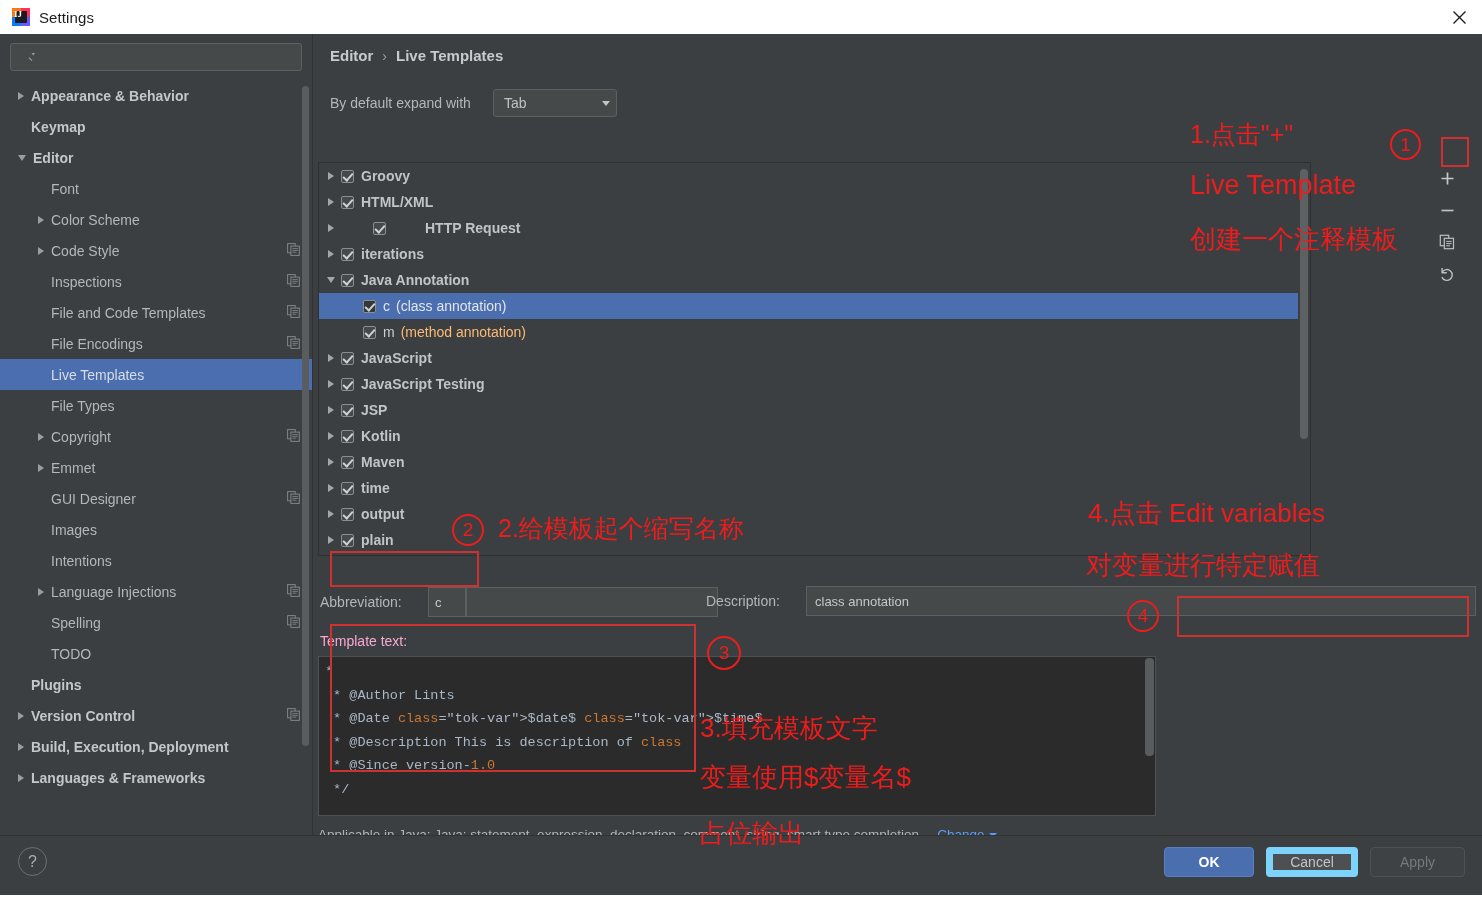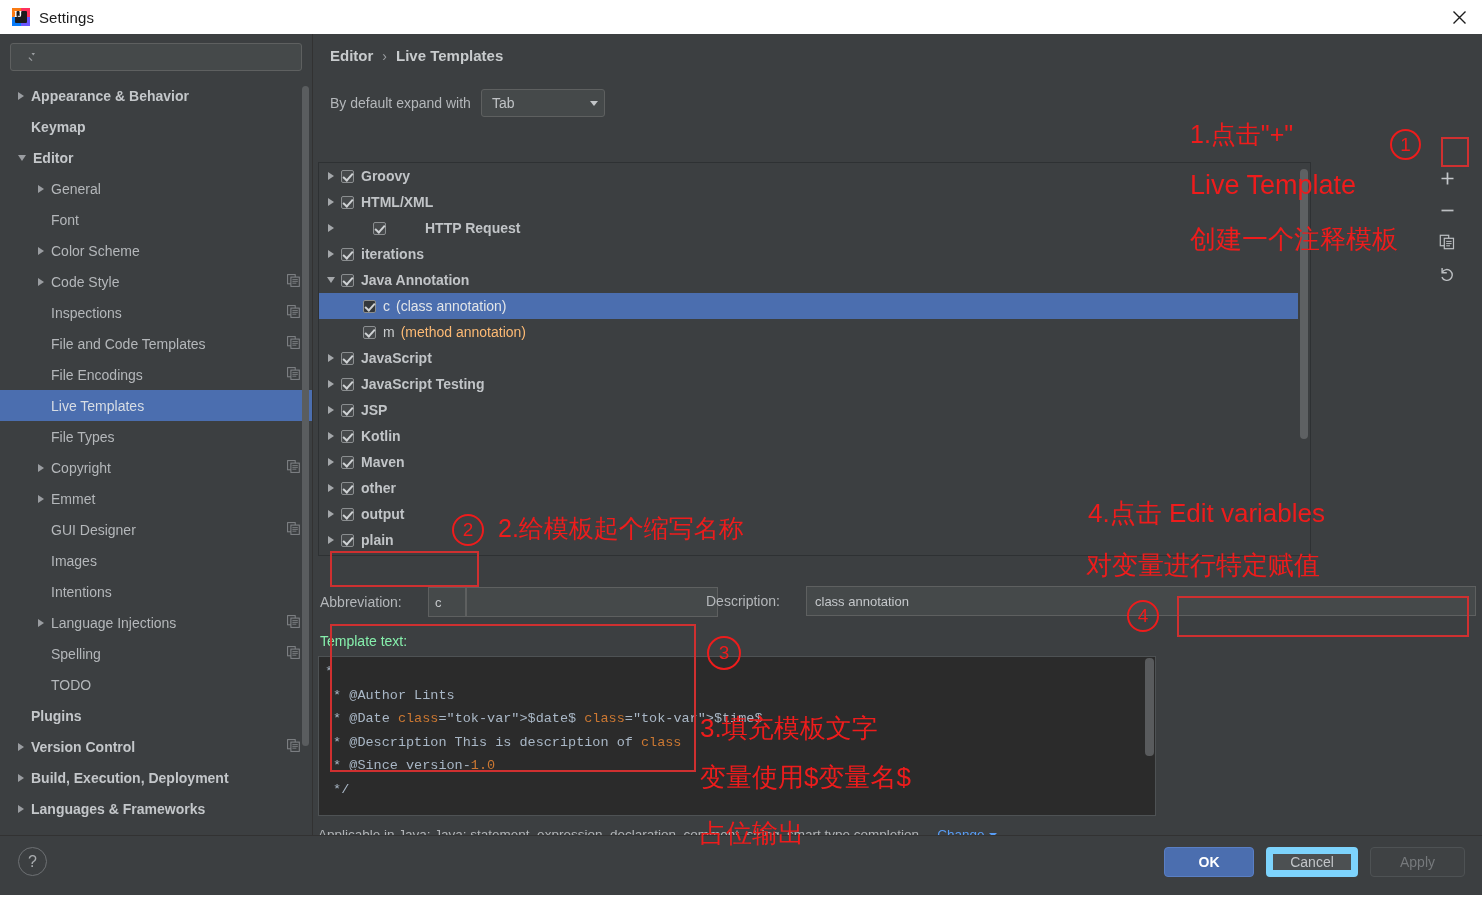--- a/index.html
+++ b/index.html
@@ -94,21 +94,21 @@
     background:#3c3f41;
   }
   #breadcrumb {
     position:absolute; left:16px; top:13px;
     font-size:15px; font-weight:bold; color:#c8cbcd;
     display:flex; align-items:center; gap:9px;
   }
   #breadcrumb .sep { color:#9a9da1; font-weight:normal; font-size:14px; }
 
   #expandrow {
-    position:absolute; left:16px; top:55px; display:flex; align-items:center; gap:10px;
+    position:absolute; left:16px; top:55px; display:flex; align-items:center; gap:22px;
   }
   #expandrow .lbl { font-size:14px; color:#b4b7ba; }
   .combo {
     height:28px; background:#45494a; border:1px solid #5e6060; border-radius:3px;
     display:flex; align-items:center; padding:0 6px 0 10px; position:relative;
     font-size:14px; color:#c0c3c6; cursor:default;justify-content:flex-end;
   }
   .combo .caret {
     width:0;height:0;border-top:5px solid #c2c5c8;
     border-left:4.5px solid transparent;border-right:4.5px solid transparent; margin-left:auto;
@@ -171,21 +171,21 @@
     position:absolute; left:152px; top:553px; width:252px; height:30px;
     background:#45494a; border:1px solid #5e6060;
   }
   #desc-label { position:absolute; left:392px; top:559px; font-size:14px; color:#b4b7ba; }
   #desc-input {
     position:absolute; left:492px; top:552px; width:670px; height:30px;
     background:#45494a; border:1px solid #5e6060; color:#c5c8cb;
     font-size:13px; padding:12px 8px; outline:none;
     font-family:"Liberation Sans", sans-serif;
   }
-  #tpltext-label { position:absolute; left:6px; top:599px; font-size:14px; color:#86efac; }
+  #tpltext-label { position:absolute; left:6px; top:599px; font-size:14px; color:#f9a8d4; }
 
   
   #editor {
     position:absolute; left:4px; top:622px; width:838px; height:160px;
     background:#2b2b2b; border:1px solid #4e5254; overflow:hidden;
   }
   #editor .code {
     padding:3px 0 0 6px;
     font-family:"Liberation Mono", monospace; font-size:13.5px; line-height:23.5px;
     color:#a9b7c6; white-space:pre;
@@ -282,24 +282,20 @@
       </div>
       <div class="nav-item lvl0 ind0">
         <span class="nav-arrow none"></span>
         <span class="nav-label">Keymap</span>
       </div>
       <div class="nav-item lvl0 ind0">
         <span class="nav-arrow down"></span>
         <span class="nav-label">Editor</span>
       </div>
       <div class="nav-item ind1">
-        <span class="nav-arrow right"></span>
-        <span class="nav-label">General</span>
-      </div>
-      <div class="nav-item ind1">
         <span class="nav-arrow none"></span>
         <span class="nav-label">Font</span>
       </div>
       <div class="nav-item ind1">
         <span class="nav-arrow right"></span>
         <span class="nav-label">Color Scheme</span>
       </div>
       <div class="nav-item ind1">
         <span class="nav-arrow right"></span>
         <span class="nav-label">Code Style</span>
@@ -519,21 +515,21 @@
             <i class="right"></i>
           </span>
           <span class="cb checked"></span>
           <span class="tpl-name">Maven</span>
         </div>
         <div class="tpl-row" style="padding-left: 6px;">
           <span class="tpl-arrow">
             <i class="right"></i>
           </span>
           <span class="cb checked"></span>
-          <span class="tpl-name">other</span>
+          <span class="tpl-name">time</span>
         </div>
         <div class="tpl-row" style="padding-left: 6px;">
           <span class="tpl-arrow">
             <i class="right"></i>
           </span>
           <span class="cb checked"></span>
           <span class="tpl-name">output</span>
         </div>
         <div class="tpl-row" style="padding-left: 6px;">
           <span class="tpl-arrow">

